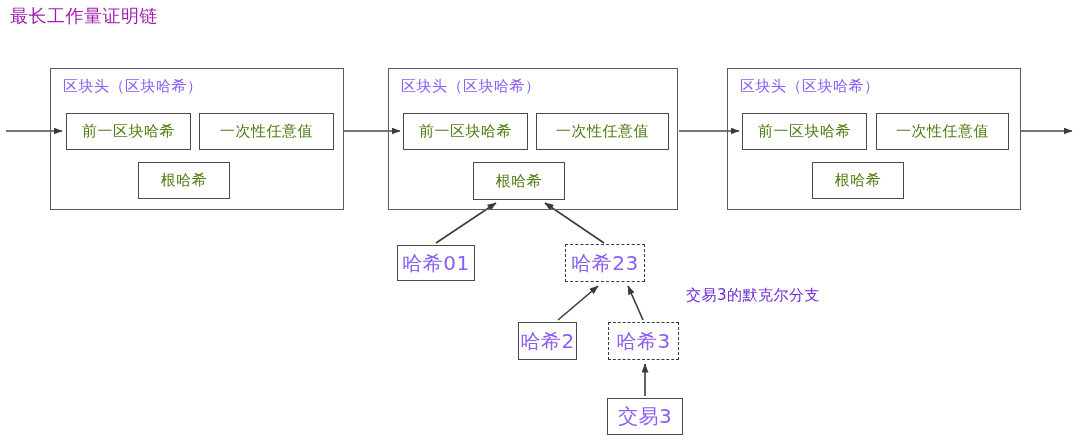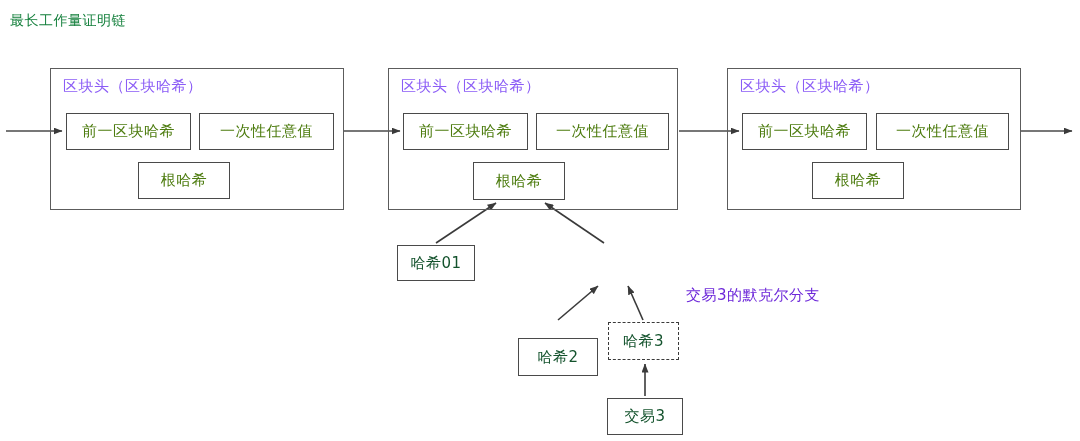--- a/index.html
+++ b/index.html
@@ -20,23 +20,23 @@
   #svg-layer {
     position: absolute;
     left: 0;
     top: 0;
     width: 1080px;
     height: 441px;
   }
   .page-title {
     position: absolute;
     left: 10px;
-    top: 12px;
-    font-size: 14px;
-    color: #15803d;
+    top: 4px;
+    font-size: 18px;
+    color: #a21caf;
     letter-spacing: 0.5px;
     white-space: nowrap;
   }
   .branch-label {
     position: absolute;
     left: 686px;
     top: 286px;
     font-size: 15px;
     color: #6d28d9;
     letter-spacing: 0.5px;
@@ -70,22 +70,22 @@
     letter-spacing: 0.5px;
     white-space: nowrap;
   }
   .node-box {
     position: absolute;
     box-sizing: border-box;
     background: #ffffff;
     display: flex;
     align-items: center;
     justify-content: center;
-    font-size: 15px;
-    color: #14532d;
+    font-size: 20px;
+    color: #8b5cf6;
     letter-spacing: 0.5px;
     white-space: nowrap;
     z-index: 5;
   }
   .node-solid {
     border: 1.6px solid #4a4a4a;
   }
   .node-dashed {
     border: 1.6px dashed #3a3a3a;
   }
@@ -132,17 +132,18 @@
   <div class="field-box" style="left:473px; top:162px; width:92px; height:38px;">根哈希</div>
 
   <div class="block" style="left:727px; top:68px; width:294px; height:142px;">
     <div class="block-title">区块头（区块哈希）</div>
   </div>
   <div class="field-box" style="left:742px; top:113px; width:125px; height:37px;">前一区块哈希</div>
   <div class="field-box" style="left:876px; top:113px; width:133px; height:37px;">一次性任意值</div>
   <div class="field-box" style="left:812px; top:162px; width:92px; height:37px;">根哈希</div>
 
   <div class="node-box node-solid" style="left:397px; top:245px; width:78px; height:36px;">哈希01</div>
-  <div class="node-box node-solid" style="left:518px; top:322px; width:80px; height:38px;margin-top:16px;">哈希2</div>
+  <div class="node-box node-dashed" style="left:565px; top:244px; width:80px; height:38px;">哈希23</div>
+  <div class="node-box node-solid" style="left:518px; top:322px; width:59px; height:38px;">哈希2</div>
   <div class="node-box node-dashed" style="left:608px; top:322px; width:71px; height:38px;">哈希3</div>
   <div class="node-box node-solid" style="left:607px; top:398px; width:76px; height:37px;">交易3</div>
 
 </div>
 
 </body></html>

